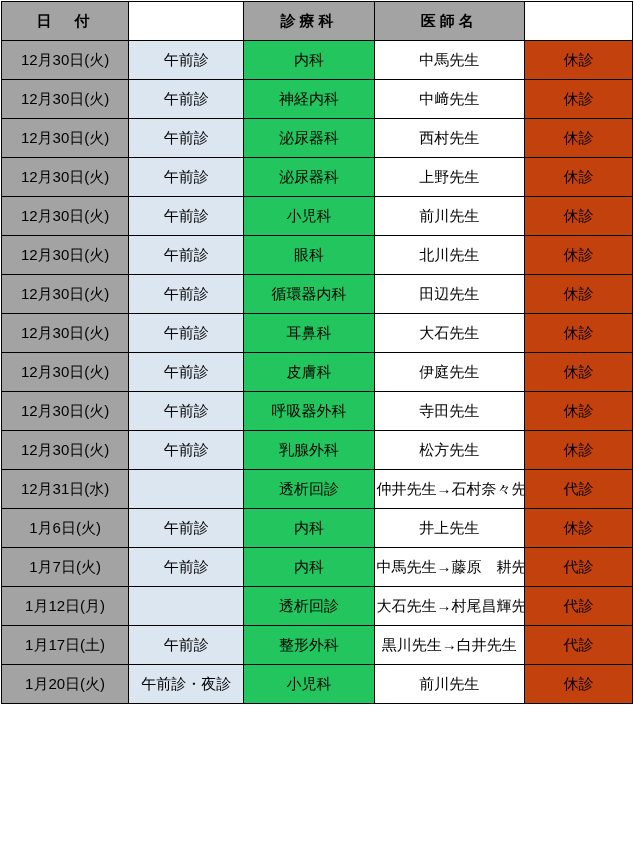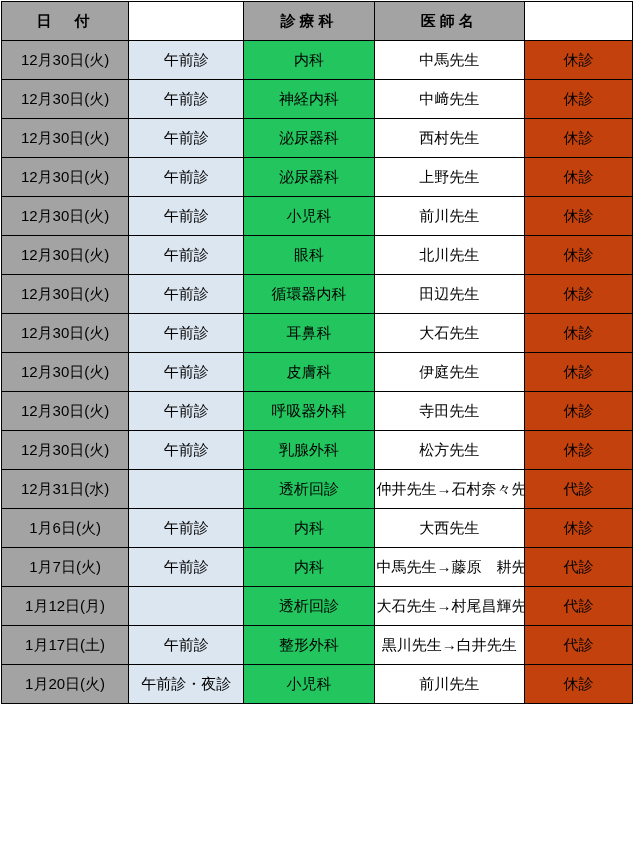--- a/index.html
+++ b/index.html
@@ -173,21 +173,21 @@
         <td class="cell-date">12月31日(水)</td>
         <td class="cell-time"></td>
         <td class="cell-dept">透析回診</td>
         <td class="cell-doc small">仲井先生→石村奈々先生</td>
         <td class="cell-status">代診</td>
       </tr>
       <tr>
         <td class="cell-date">1月6日(火)</td>
         <td class="cell-time">午前診</td>
         <td class="cell-dept">内科</td>
-        <td class="cell-doc">大西先生</td>
+        <td class="cell-doc">井上先生</td>
         <td class="cell-status">休診</td>
       </tr>
       <tr>
         <td class="cell-date">1月7日(火)</td>
         <td class="cell-time">午前診</td>
         <td class="cell-dept">内科</td>
         <td class="cell-doc small">中馬先生→藤原　耕先生</td>
         <td class="cell-status">代診</td>
       </tr>
       <tr>

